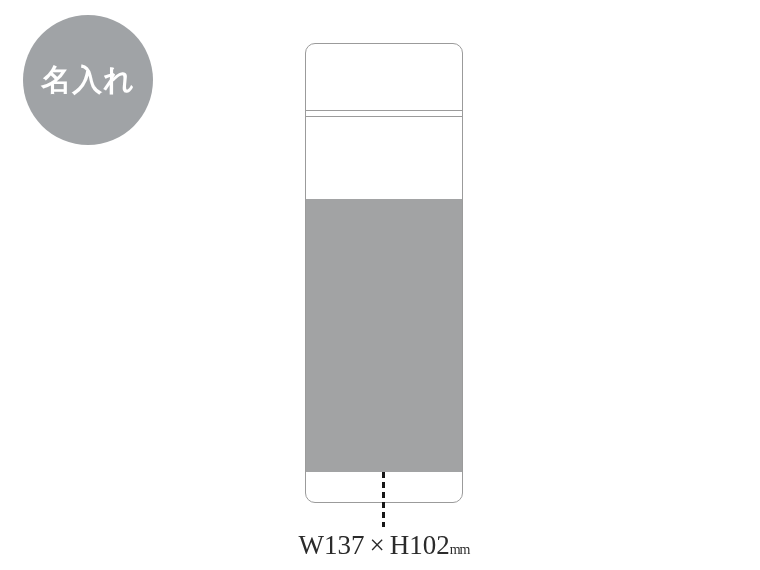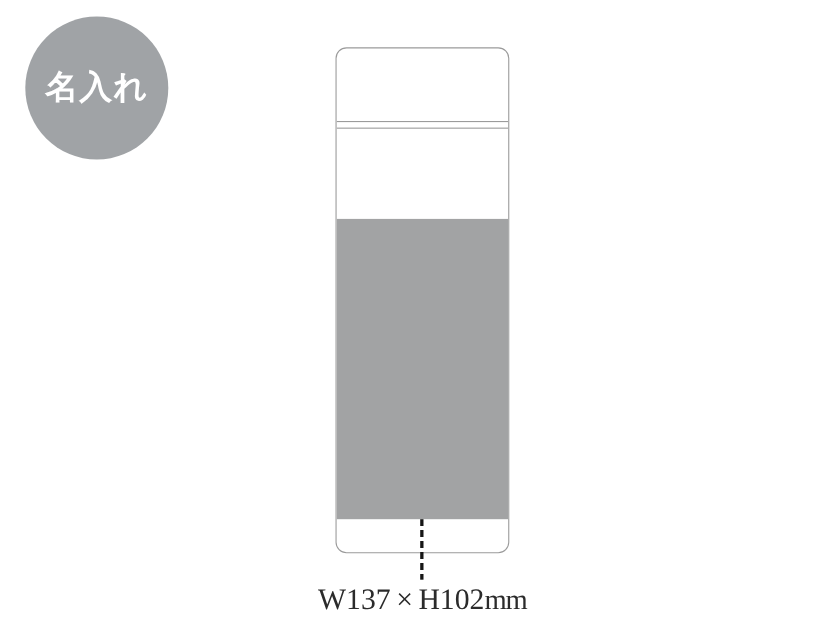--- a/index.html
+++ b/index.html
@@ -98,21 +98,21 @@
     font-size: 27px;
     line-height: 30px;
     color: #2b2b2b;
     letter-spacing: 0px;
     white-space: nowrap;
   }
   .dim .times {
     margin: 0 5px;
   }
   .dim .unit {
-    font-size: 26px;
+    font-size: 14px;
     letter-spacing: -1px;
   }
 </style>
 </head>
 <body>
 
 <div class="stage">
 
   <div class="badge" style="background-color: rgb(160, 163, 166);">
     <div class="badge-line">名入れ</div>

